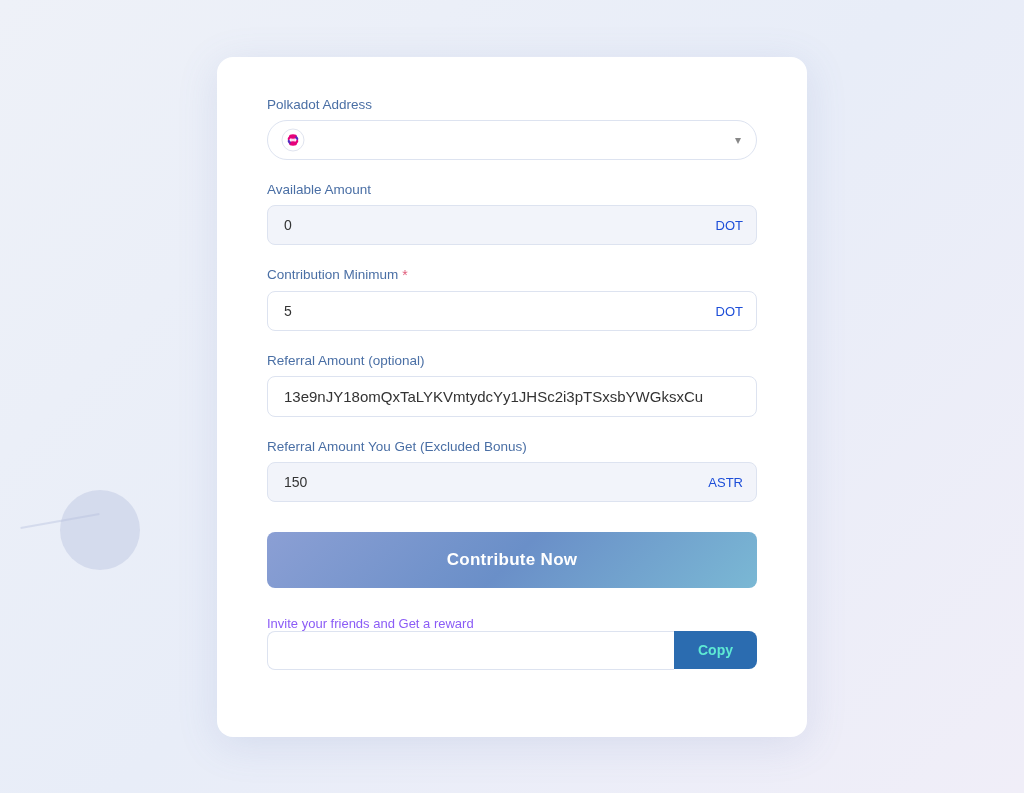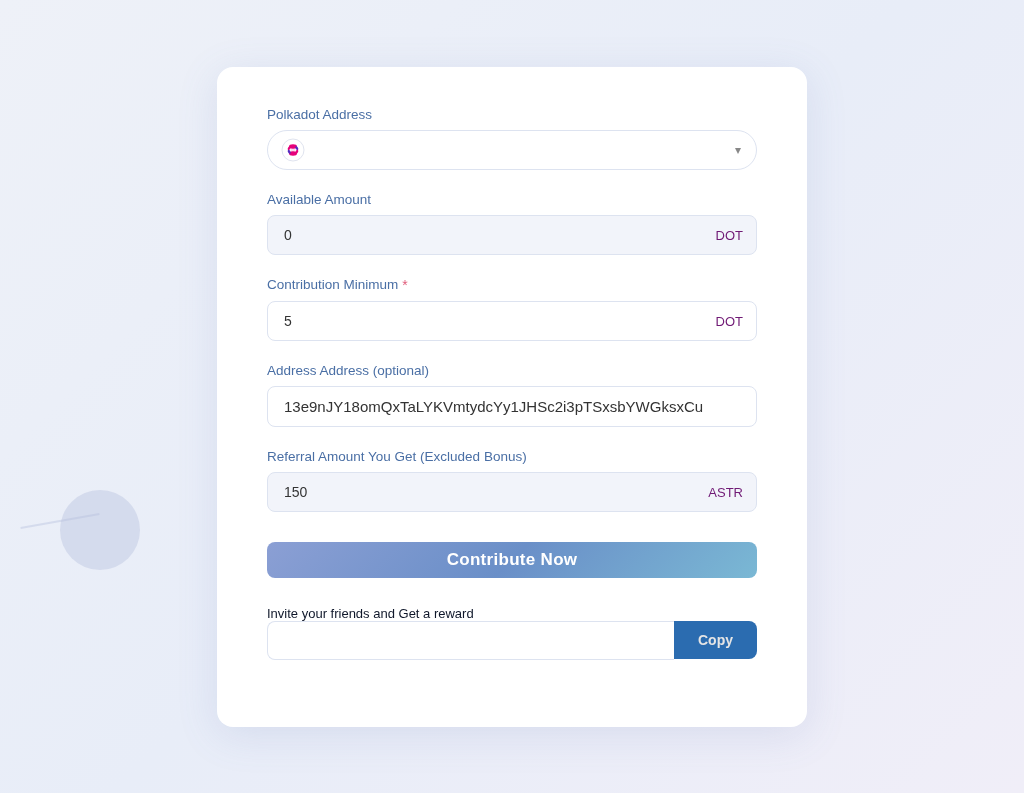--- a/index.html
+++ b/index.html
@@ -86,21 +86,21 @@
     .input-with-suffix input.editable {
       background: #fff;
     }
 
     .input-suffix {
       position: absolute;
       right: 14px;
       top: 50%;
       transform: translateY(-50%);
       font-size: 13px;
-      color: #701a75;
+      color: #1d4ed8;
       font-weight: 500;
       pointer-events: none;
     }
 
     .dropdown-wrapper {
       position: relative;
     }
 
     .dropdown-wrapper select {
       width: 100%;
@@ -141,36 +141,36 @@
       border: 1.5px solid #dde3f0;
       border-radius: 8px;
       font-size: 15px;
       color: #333;
       background: #fff;
       outline: none;
     }
 
     .contribute-btn {
       width: 100%;
-      padding: 8px;
+      padding: 18px;
       background: linear-gradient(135deg, #8b9fd4 0%, #6a8fc8 50%, #7ab8d4 100%);
       border: none;
       border-radius: 8px;
       color: #fff;
       font-size: 17px;
       font-weight: 600;
       cursor: pointer;
       margin-top: 8px;
       margin-bottom: 28px;
       letter-spacing: 0.3px;
     }
 
     .invite-label {
       font-size: 13px;
-      color: #0f172a;
+      color: #8b5cf6;
       margin-bottom: 0;
     }
 
     .invite-row {
       display: flex;
       align-items: center;
       gap: 0;
     }
 
     .invite-input {
@@ -183,21 +183,21 @@
       background: #fff;
       outline: none;
       color: #333;
     }
 
     .copy-btn {
       padding: 11px 24px;
       background: #2b6cb0;
       border: none;
       border-radius: 0 8px 8px 0;
-      color: #e5e5e5;
+      color: #5eead4;
       font-size: 14px;
       font-weight: 600;
       cursor: pointer;
       white-space: nowrap;
     }
   </style>
 </head>
 <body>
 
 <div class="background-line"></div>
@@ -251,21 +251,21 @@
     </div>
     <div class="input-with-suffix">
       <input type="text" class="editable" value="5" style="">
       <span class="input-suffix">DOT</span>
     </div>
   </div>
 
   
   <div class="field-group">
     <div class="field-label">
-      <span>Address Address (optional)</span>
+      <span>Referral Amount (optional)</span>
     </div>
     <input type="text" class="referral-input" value="13e9nJY18omQxTaLYKVmtydcYy1JHSc2i3pTSxsbYWGksxCu" style="">
   </div>
 
   
   <div class="field-group">
     <div class="field-label">
       <span>Referral Amount You Get (Excluded Bonus)</span>
     </div>
     <div class="input-with-suffix">

